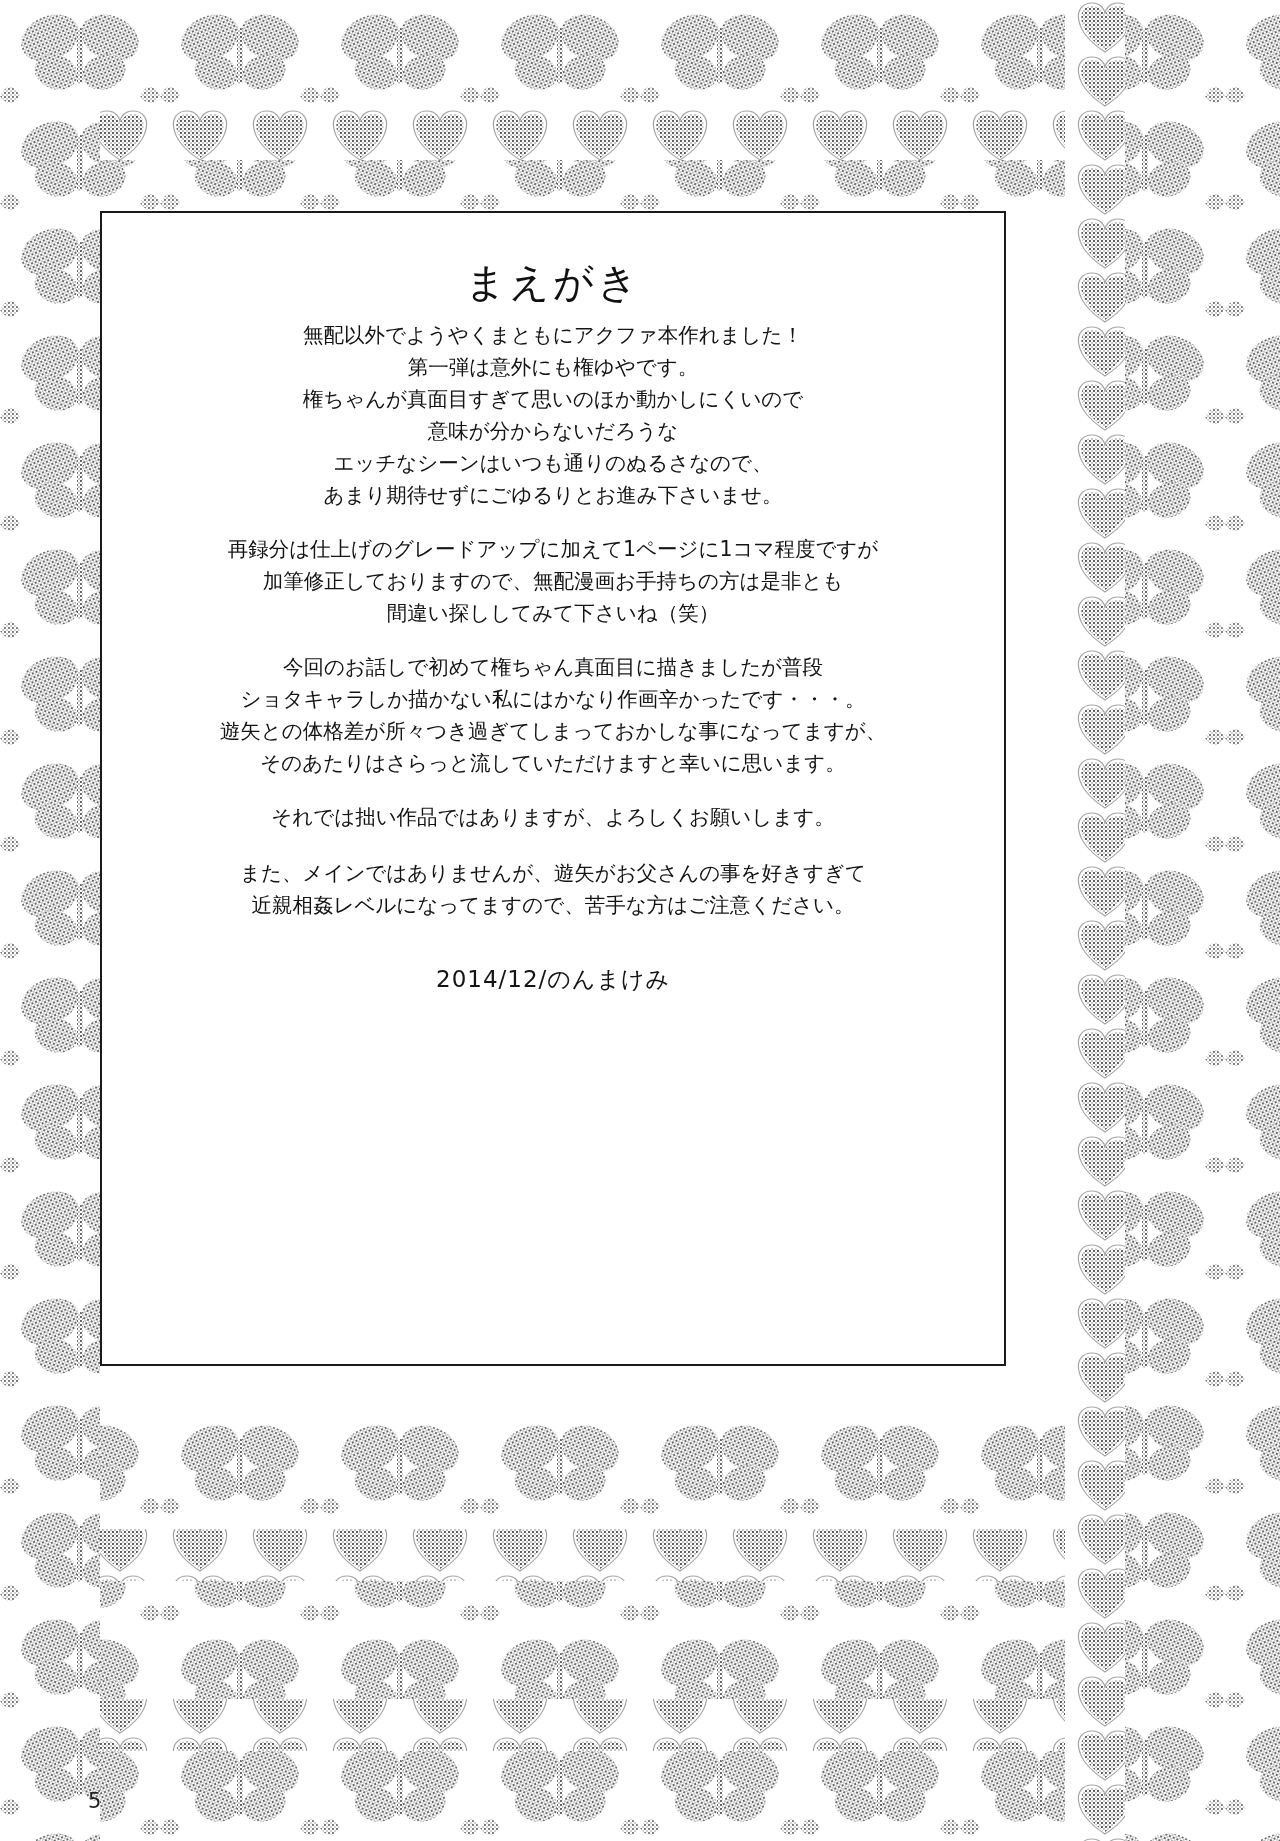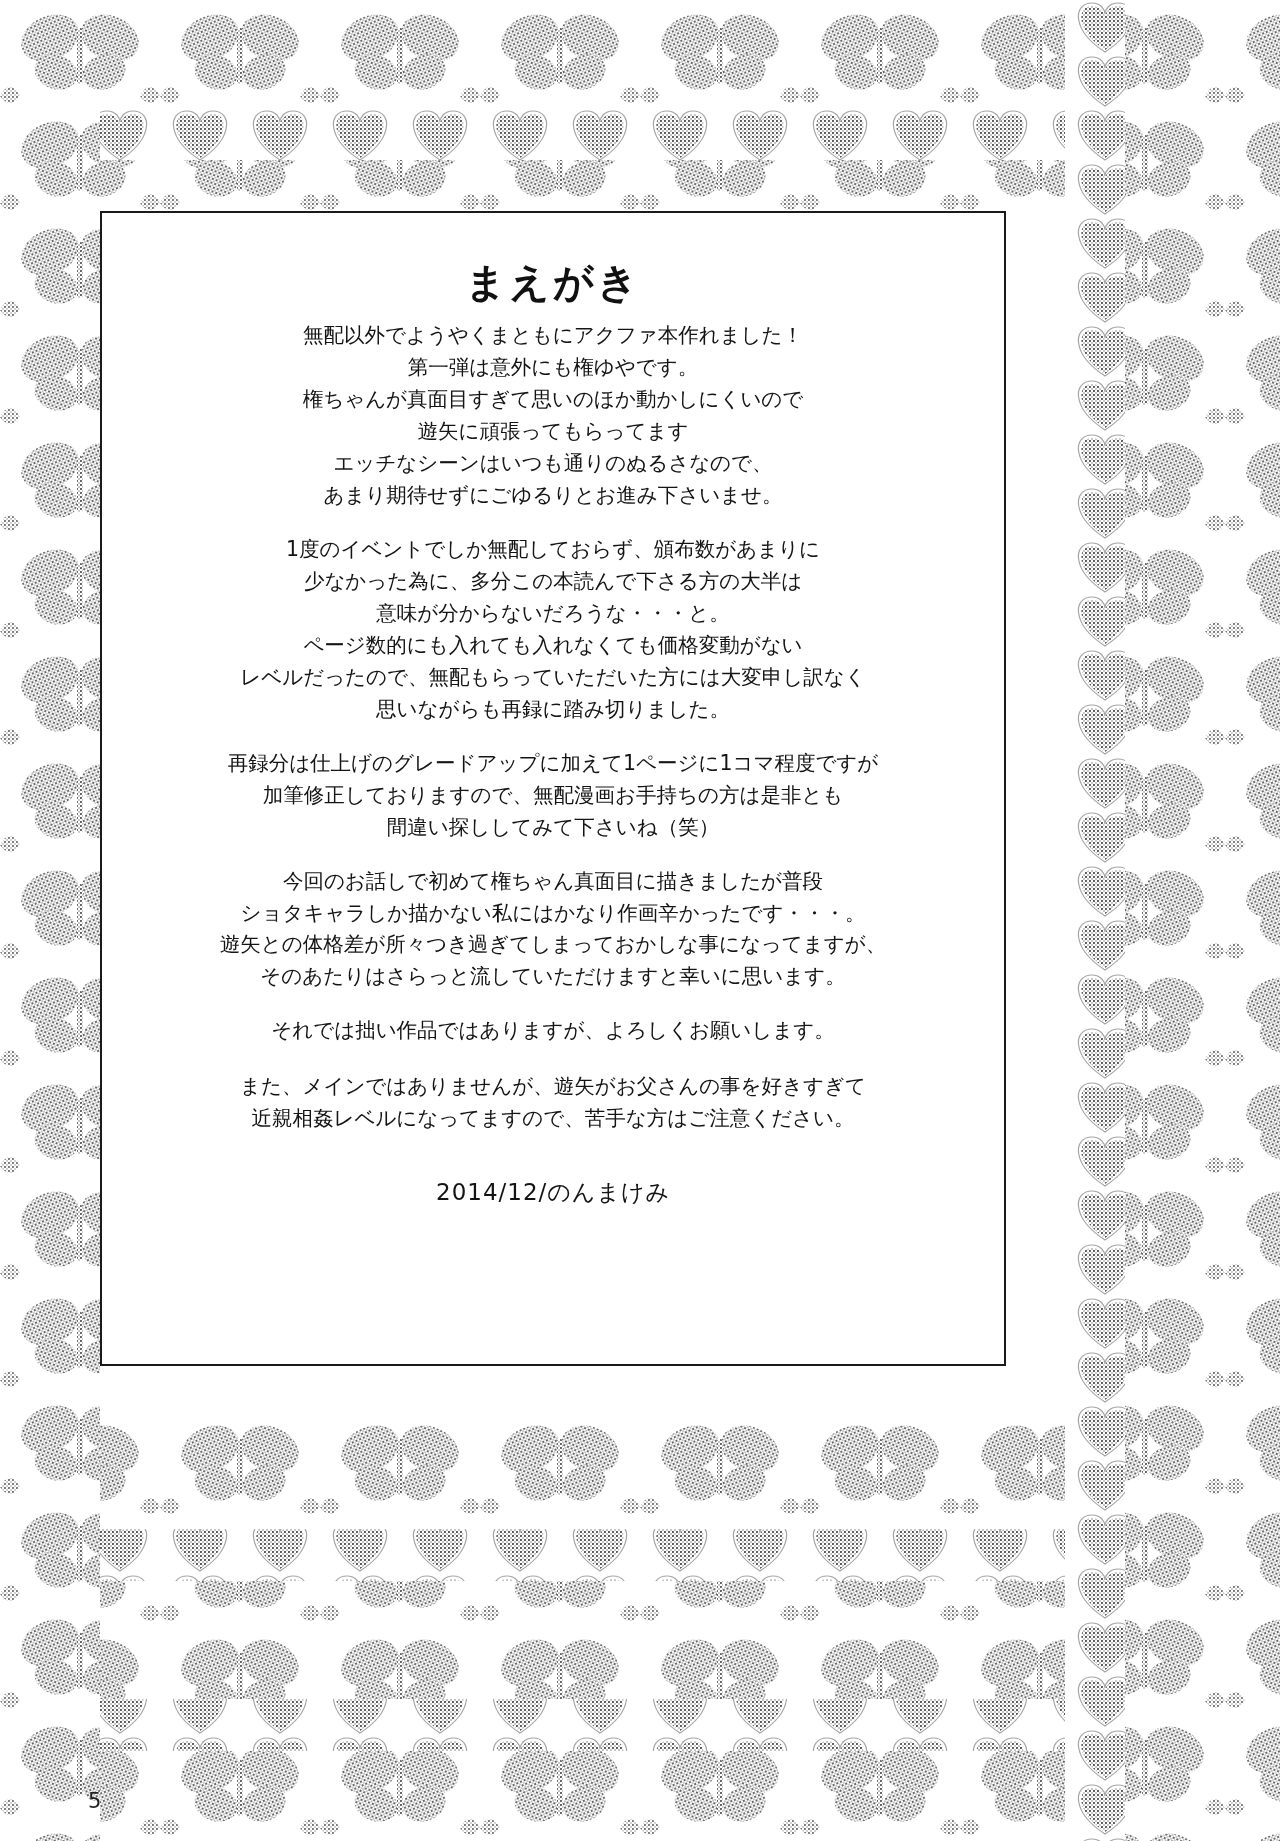--- a/index.html
+++ b/index.html
@@ -36,21 +36,21 @@
     width: 906px;
     height: 1155px;
     background: #ffffff;
     border: 2px solid #1a1a1a;
     box-sizing: border-box;
   }
 
   .doc-title {
     text-align: center;
     font-size: 40px;
-    font-weight: bold;
+    font-weight: normal;
     letter-spacing: 3px;
     color: #111;
     margin-top: 42px;
     margin-bottom: 10px;
     font-family: "DejaVu Sans", sans-serif;
   }
 
   .body-block {
     margin: 0 auto;
     width: 830px;
@@ -154,29 +154,23 @@
     </svg>
   </div>
 
   <div class="panel">
     <div class="doc-title">まえがき</div>
 
     <div class="body-block">
       <p class="para">無配以外でようやくまともにアクファ本作れました！
 第一弾は意外にも権ゆやです。
 権ちゃんが真面目すぎて思いのほか動かしにくいので
-遊矢に頑張ってもらってます
+意味が分からないだろうな
 エッチなシーンはいつも通りのぬるさなので、
 あまり期待せずにごゆるりとお進み下さいませ。</p>
-      <p class="para">1度のイベントでしか無配しておらず、頒布数があまりに
-少なかった為に、多分この本読んで下さる方の大半は
-意味が分からないだろうな・・・と。
-ページ数的にも入れても入れなくても価格変動がない
-レベルだったので、無配もらっていただいた方には大変申し訳なく
-思いながらも再録に踏み切りました。</p>
       <p class="para">再録分は仕上げのグレードアップに加えて1ページに1コマ程度ですが
 加筆修正しておりますので、無配漫画お手持ちの方は是非とも
 間違い探ししてみて下さいね（笑）</p>
       <p class="para">今回のお話しで初めて権ちゃん真面目に描きましたが普段
 ショタキャラしか描かない私にはかなり作画辛かったです・・・。
 遊矢との体格差が所々つき過ぎてしまっておかしな事になってますが、
 そのあたりはさらっと流していただけますと幸いに思います。</p>
       <p class="para para-tight">それでは拙い作品ではありますが、よろしくお願いします。</p>
       <p class="para">また、メインではありませんが、遊矢がお父さんの事を好きすぎて
 近親相姦レベルになってますので、苦手な方はご注意ください。</p>

